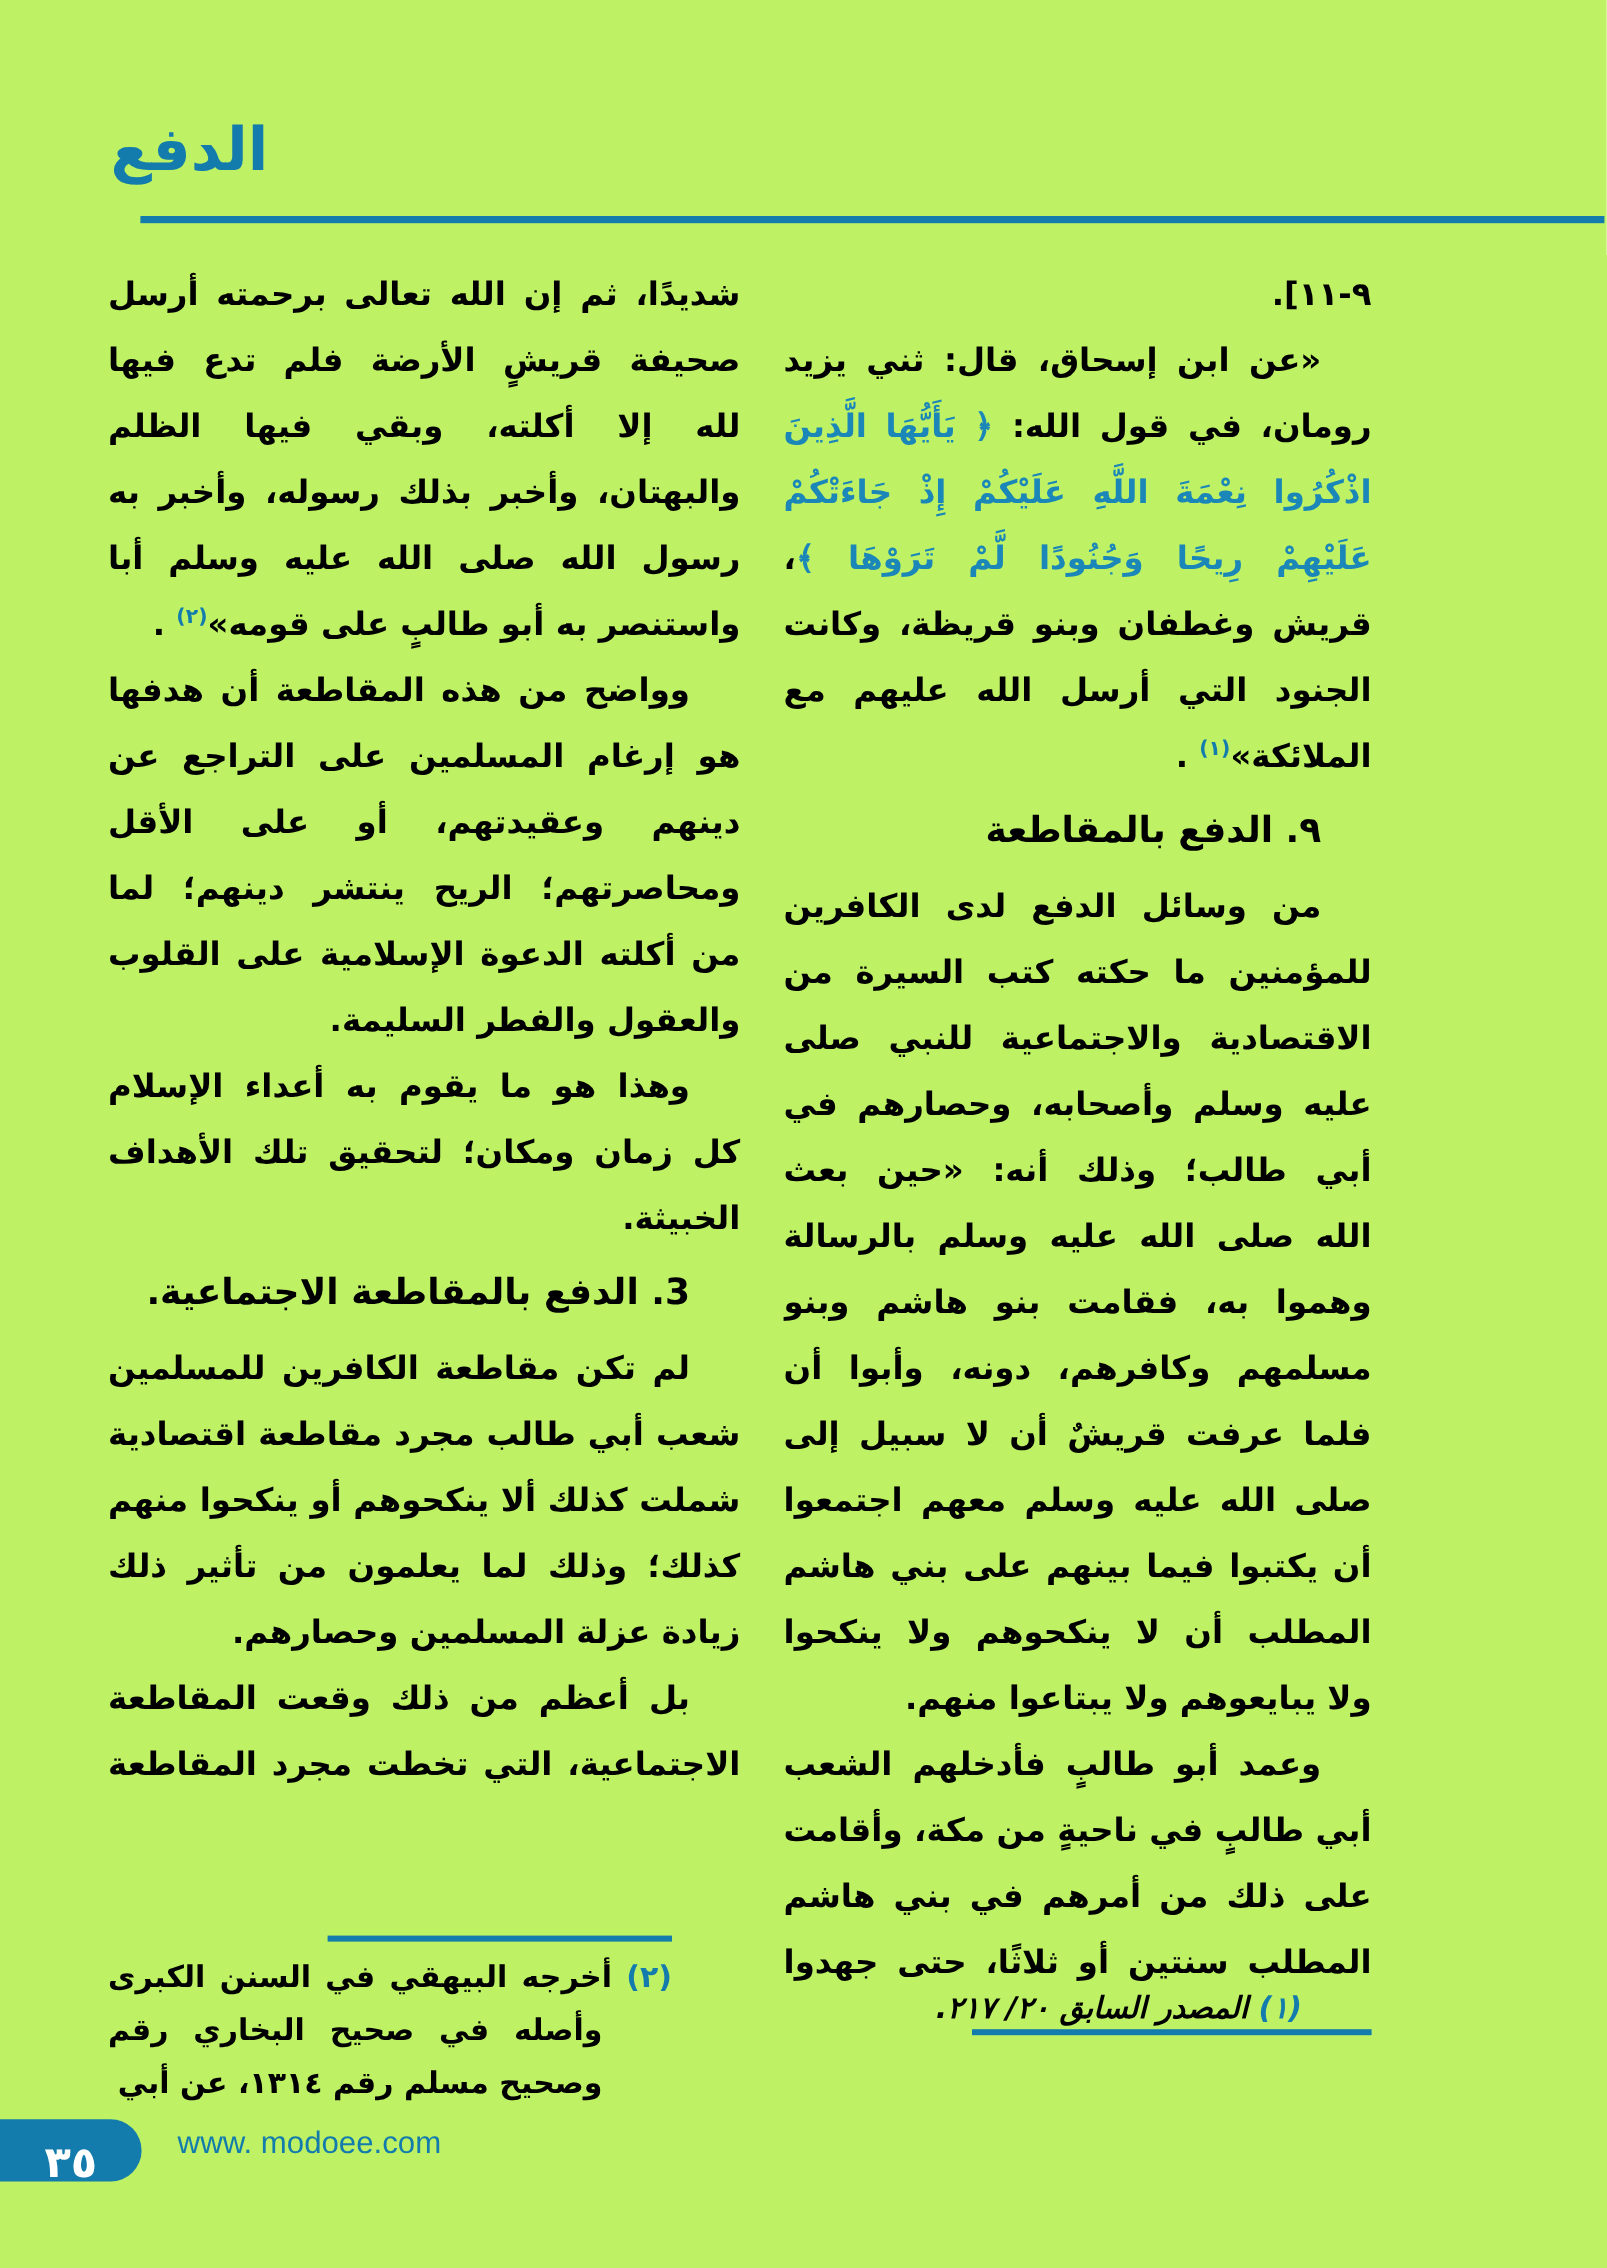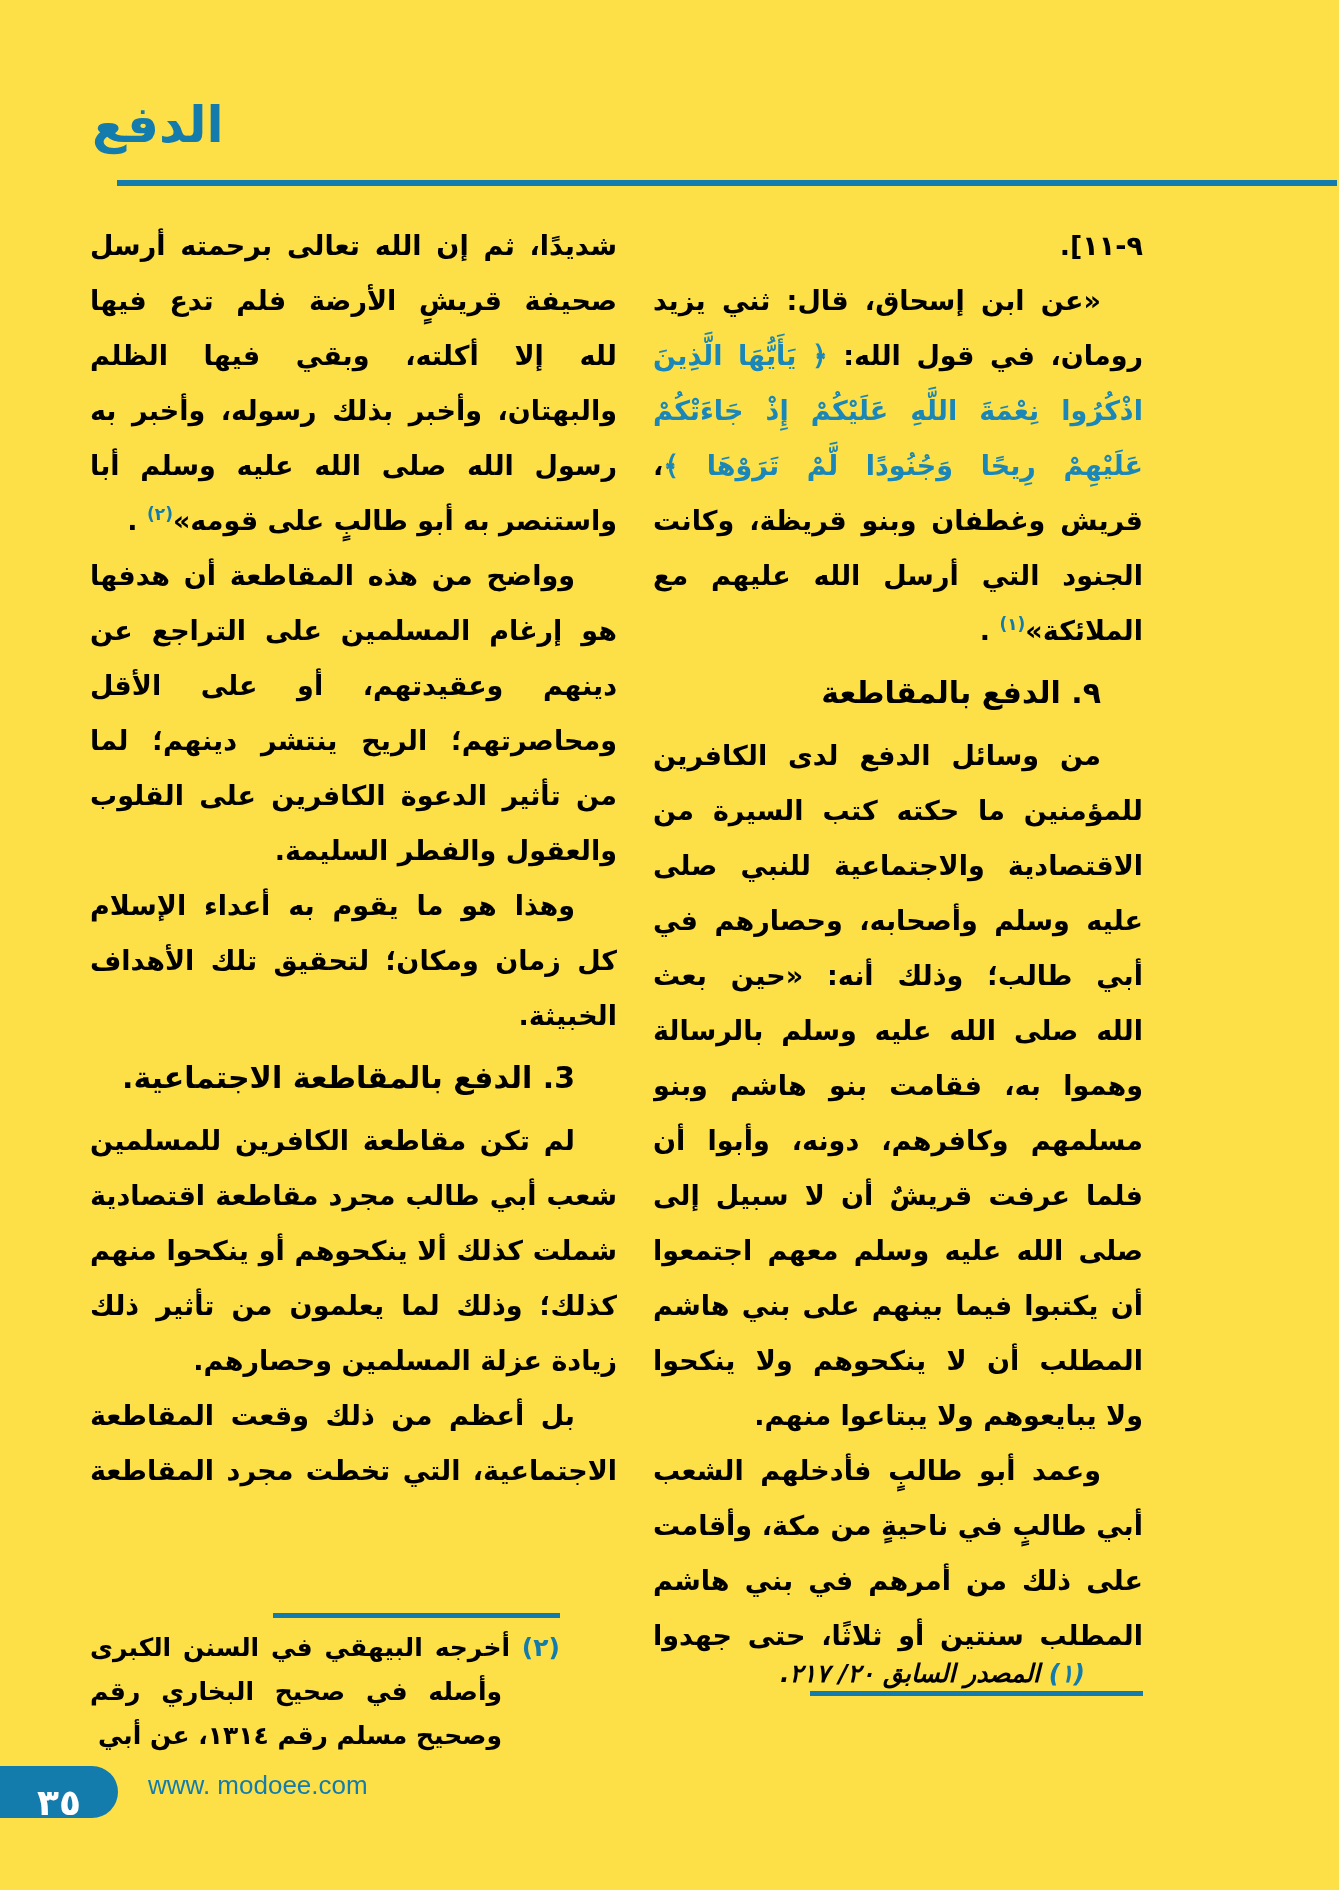--- a/index.html
+++ b/index.html
@@ -2,21 +2,21 @@
 <html lang="ar" dir="rtl" style="--accent: #137CAC; --quran: #1B87B8; --ink: #000000;"><head>
 <meta charset="utf-8">
 <style>
   :root{
     --accent:#137CAC;
     --quran:#1B87B8;
     --ink:#000000;
   }
   html,body{margin:0;padding:0;background:#ffffff;}
   body{font-family:"DejaVu Sans",sans-serif;}
-  .page{position:relative;width:1339px;height:1890px;background:#fde047;overflow:hidden;direction:rtl;}
+  .page{position:relative;width:1339px;height:1890px;background:#bef264;overflow:hidden;direction:rtl;}
 
   .header-title{
     position:absolute;left:92px;top:96px;
     font-size:50px;font-weight:bold;color:var(--accent);
     font-family:"DejaVu Sans",sans-serif;
   }
   .header-rule{
     position:absolute;left:117px;top:180px;width:1220px;height:6px;
     background:var(--accent);
   }
@@ -104,21 +104,21 @@
       <div class="line full"><span>شديدًا، ثم إن الله تعالى برحمته أرسل على</span></div>
       <div class="line full"><span>صحيفة قريشٍ الأرضة فلم تدع فيها اسمًا</span></div>
       <div class="line full"><span>لله إلا أكلته، وبقي فيها الظلم والقطيعة</span></div>
       <div class="line full"><span>والبهتان، وأخبر بذلك رسوله، وأخبر به</span></div>
       <div class="line full"><span>رسول الله صلى الله عليه وسلم أبا طالبٍ،</span></div>
       <div class="line end"><span>واستنصر به أبو طالبٍ على قومه»</span><span class="fnref">(٢)</span><span> .</span></div>
       <div class="line indent"><span>وواضح من هذه المقاطعة أن هدفها</span></div>
       <div class="line full"><span>هو إرغام المسلمين على التراجع عن</span></div>
       <div class="line full"><span>دينهم وعقيدتهم، أو على الأقل إضعافهم،</span></div>
       <div class="line full"><span>ومحاصرتهم؛ الريح ينتشر دينهم؛ لما رأوا</span></div>
-      <div class="line full"><span>من تأثير الدعوة الكافرين على القلوب</span></div>
+      <div class="line full"><span>من أكلته الدعوة الإسلامية على القلوب</span></div>
       <div class="line end"><span>والعقول والفطر السليمة.</span></div>
       <div class="line indent"><span>وهذا هو ما يقوم به أعداء الإسلام في</span></div>
       <div class="line full"><span>كل زمان ومكان؛ لتحقيق تلك الأهداف</span></div>
       <div class="line end"><span>الخبيثة.</span></div>
       <div class="line heading"><span>3. الدفع بالمقاطعة الاجتماعية.</span></div>
       <div class="line indent"><span>لم تكن مقاطعة الكافرين للمسلمين في</span></div>
       <div class="line full"><span>شعب أبي طالب مجرد مقاطعة اقتصادية</span></div>
       <div class="line full"><span>شملت كذلك ألا ينكحوهم أو ينكحوا منهم</span></div>
       <div class="line full"><span>كذلك؛ وذلك لما يعلمون من تأثير ذلك في</span></div>
       <div class="line end"><span>زيادة عزلة المسلمين وحصارهم.</span></div>

